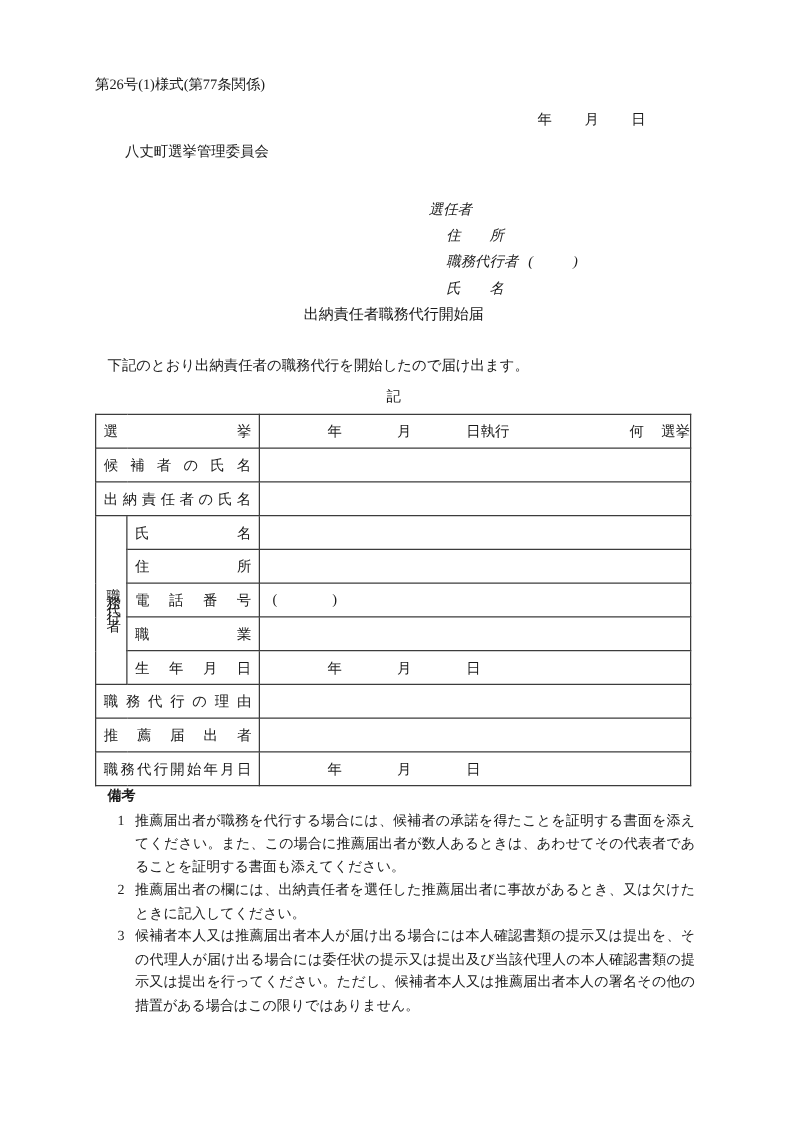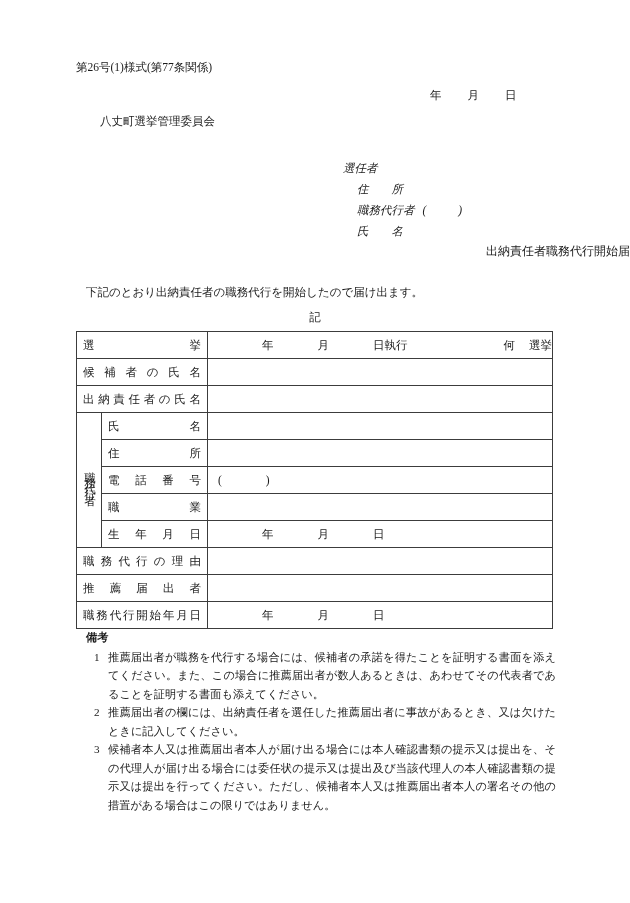--- a/index.html
+++ b/index.html
@@ -70,21 +70,21 @@
   .appointer-block .indent { display: inline-block; width: 14px; }
   .appointer-block .g2 { display: inline-block; width: 8px; }
   .appointer-block .g3 { display: inline-block; width: 32px; }
 
   
   .doc-title {
     position: absolute;
     left: 0;
     top: 243px;
     width: 630px;
-    text-align: right;
+    text-align: center;
     font-size: 12px;
   }
   .lead-text {
     position: absolute;
     left: 86px;
     top: 285px;
     font-size: 11.5px;
     text-align: right;
   }
   .ki-mark {

